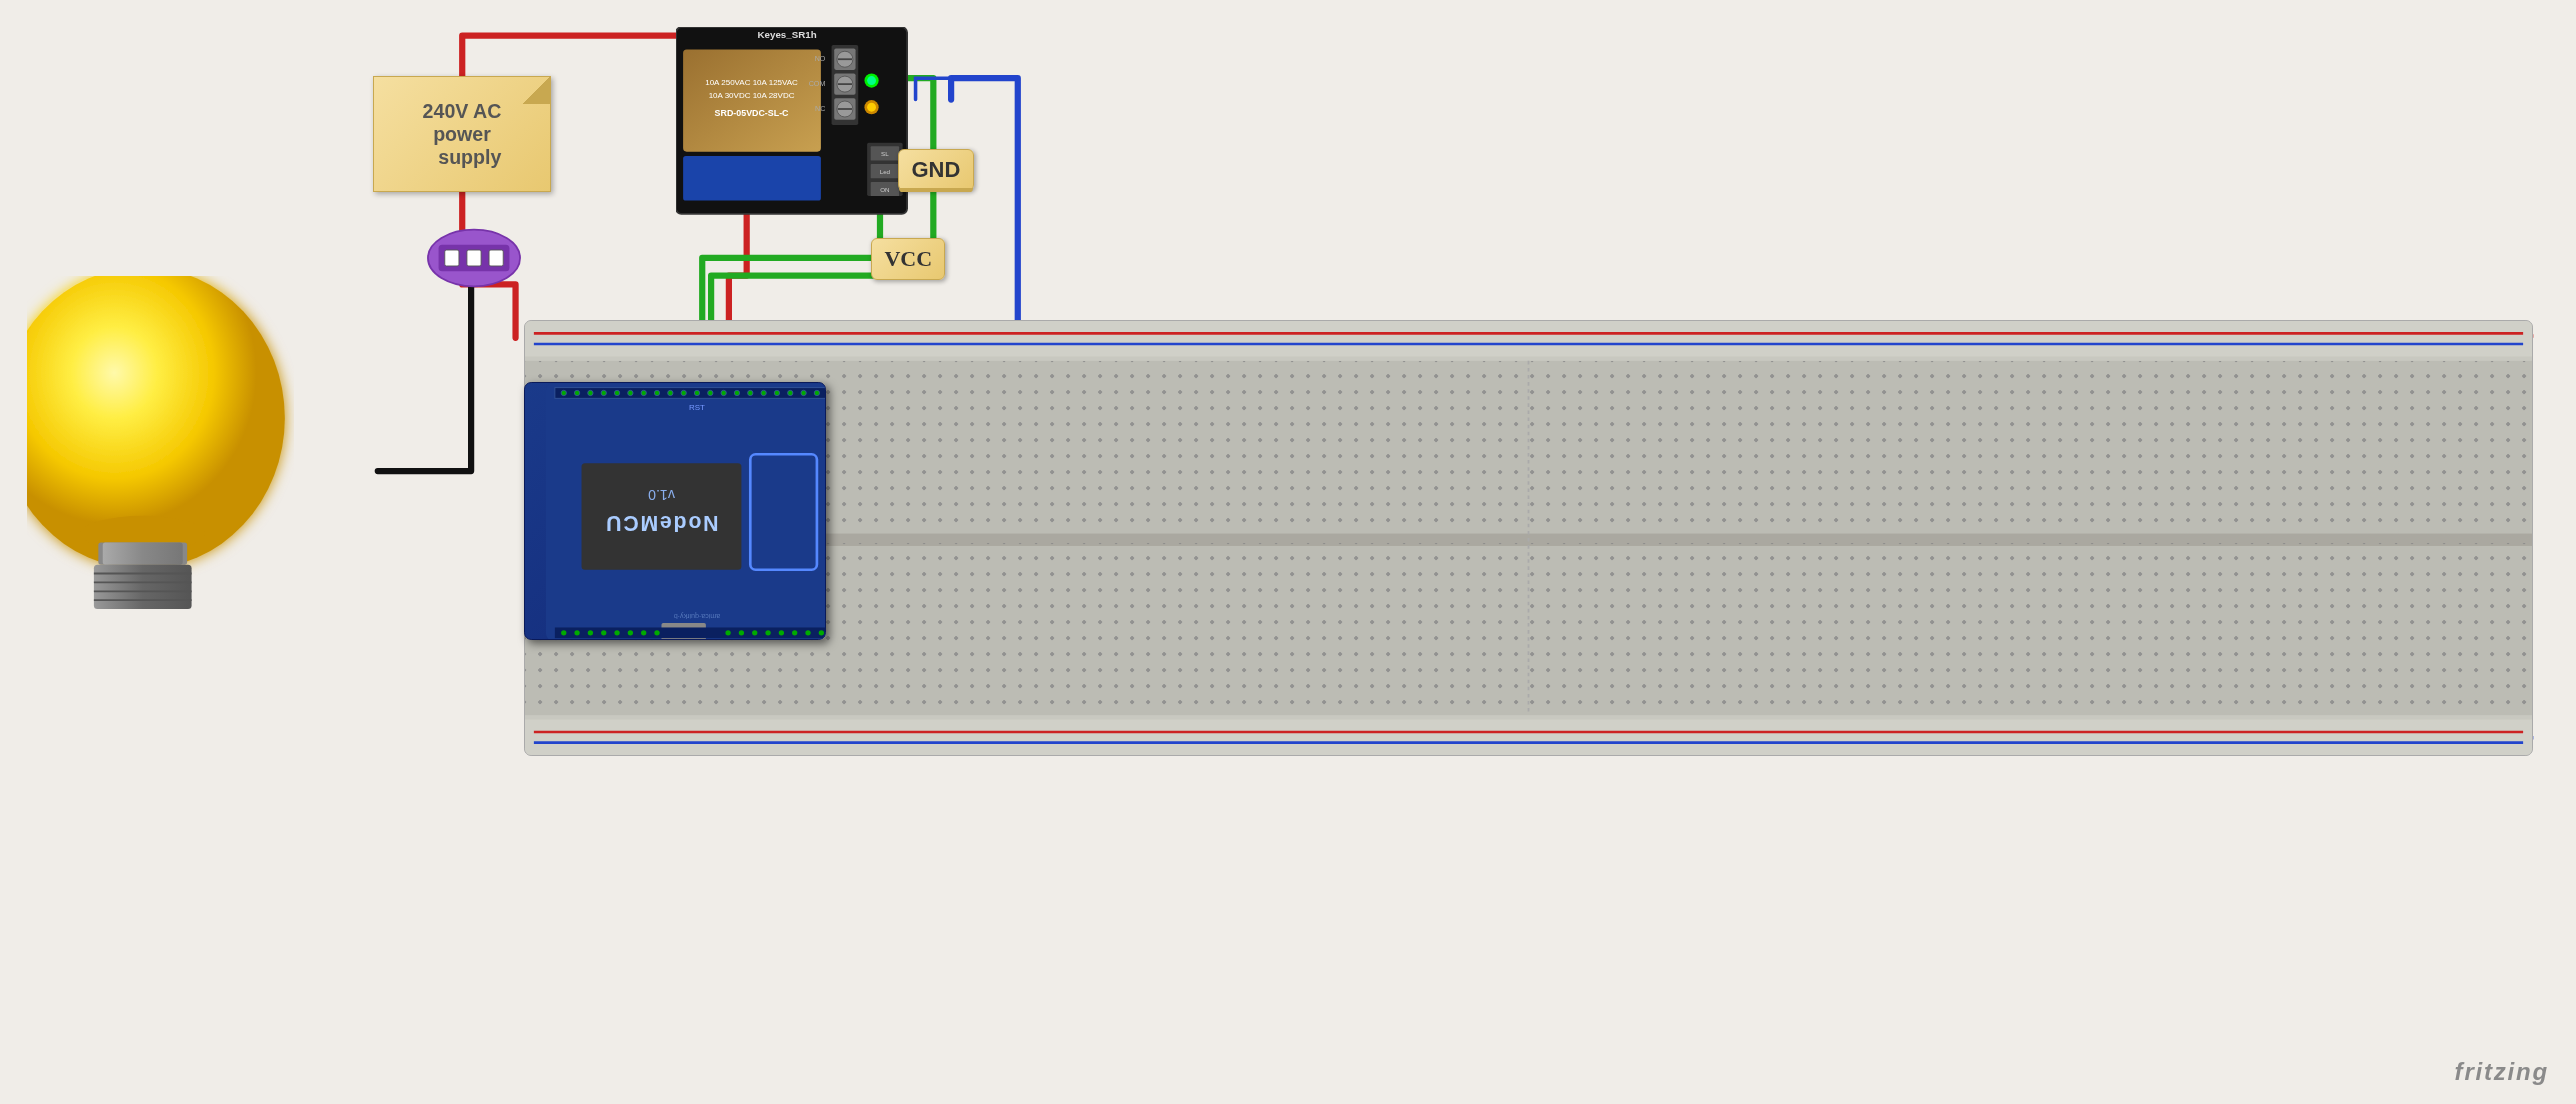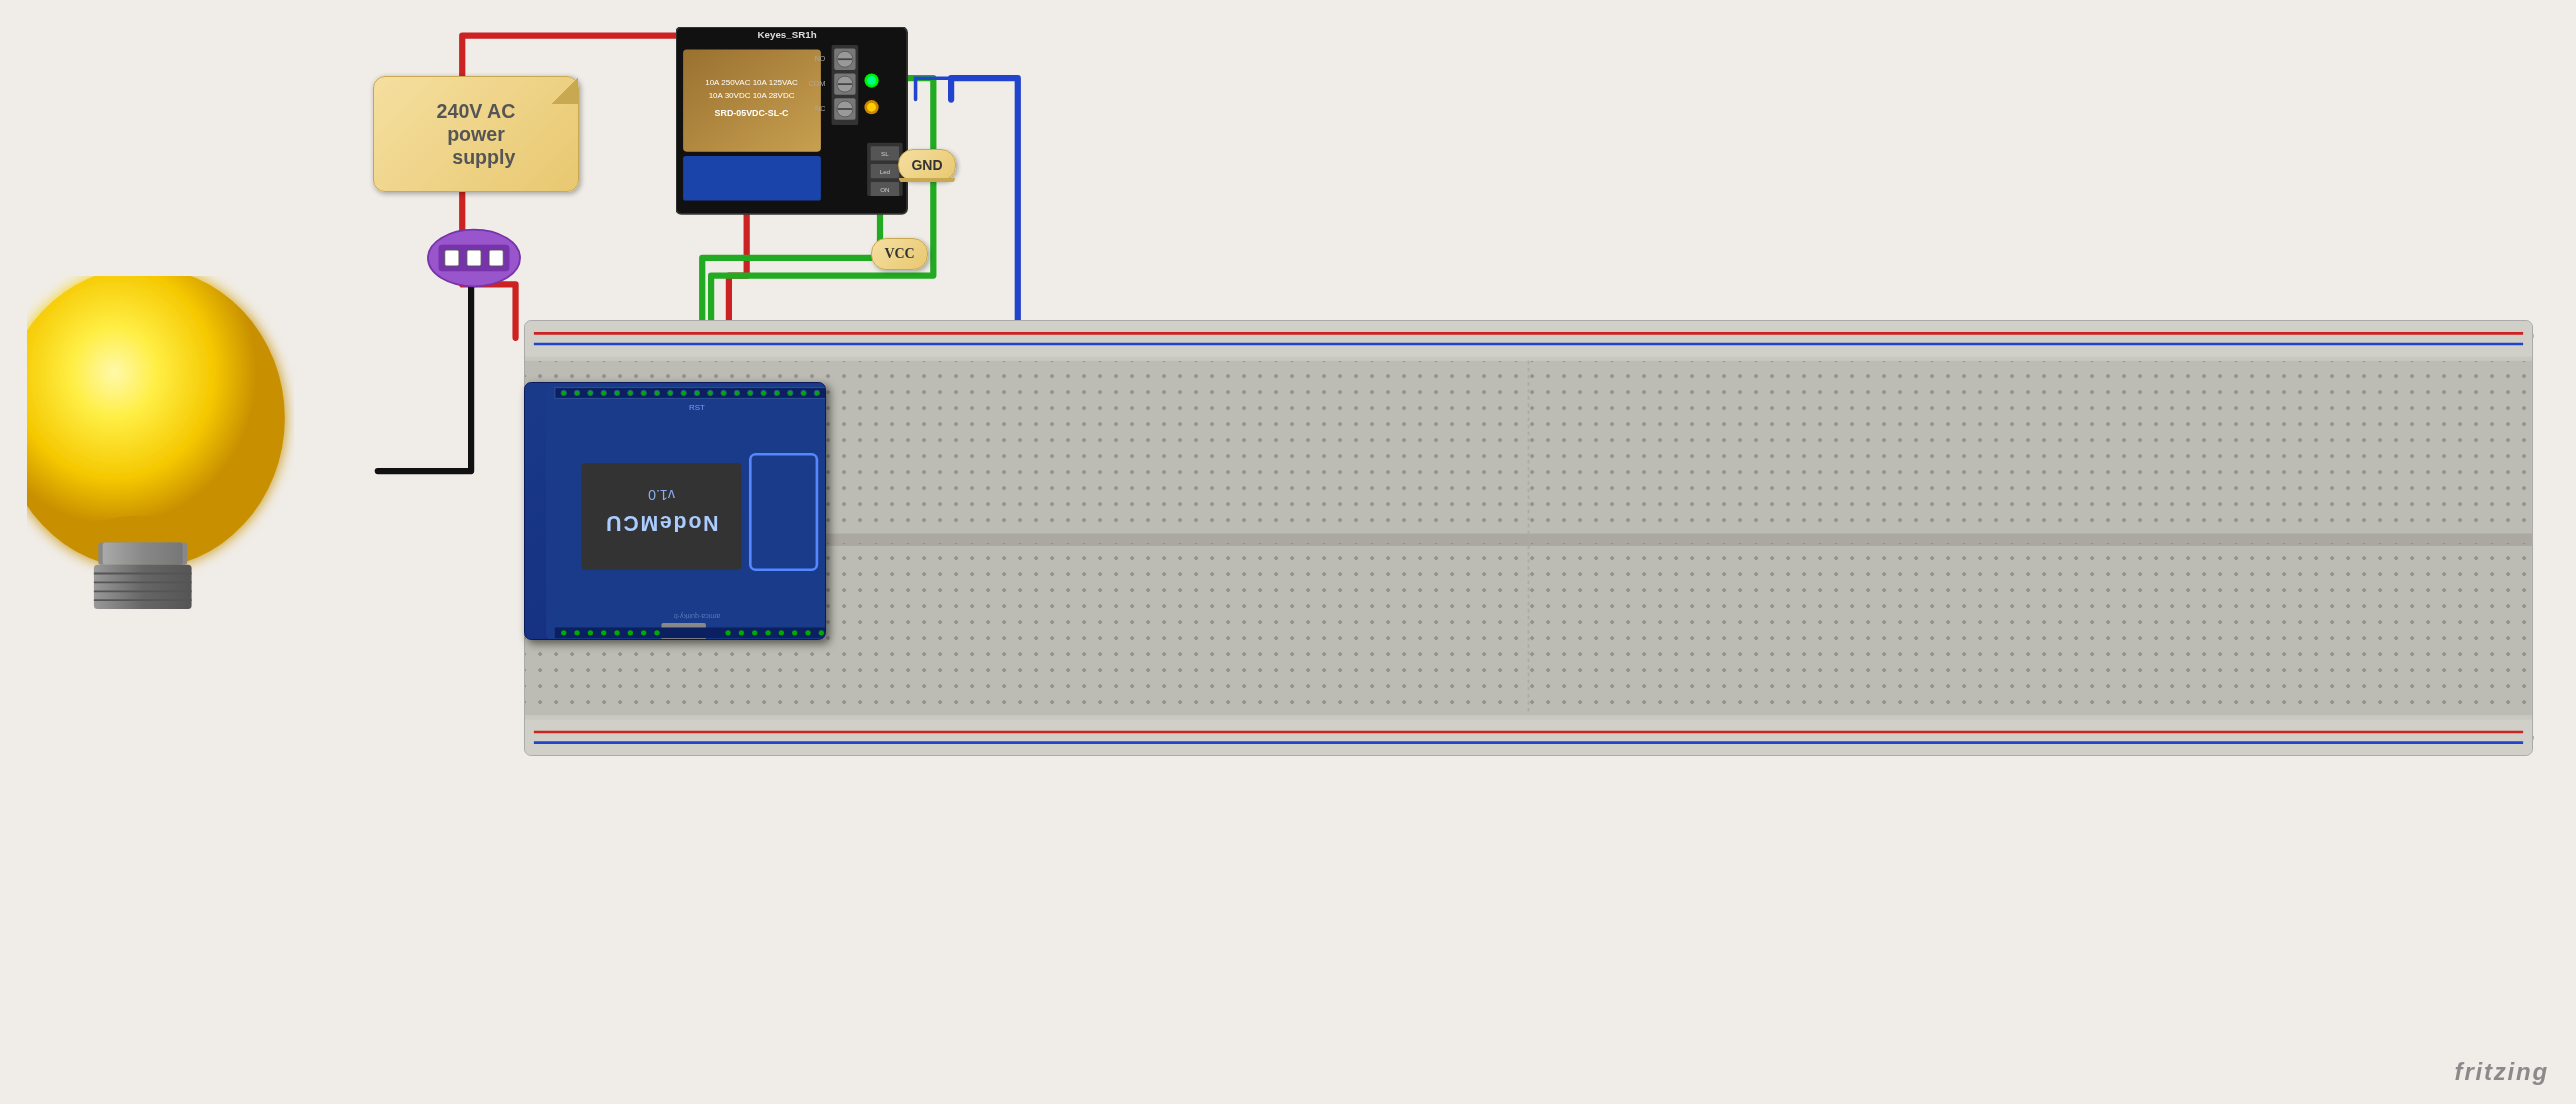--- a/index.html
+++ b/index.html
@@ -30,43 +30,43 @@
       font-style: italic;
       font-weight: bold;
       letter-spacing: 1.8px;
     }
 
     
     .power-supply {
       position: absolute;
       left: 373px;
       top: 76px;
-      width: 206px;
+      width: 178px;
       height: 116px;
       background: linear-gradient(135deg, #f5dfa0, #e8c870);
       border: 1.8px solid #c8a850;
-      border-radius: 12px;
+      border-radius: 0;
       display: flex;
       align-items: center;
       justify-content: center;
       text-align: center;
       font-size: 18px;
       font-weight: bold;
       color: #555;
       box-shadow: 1.8px 1.8px 5.3px rgba(0,0,0,0.3);
     }
 
     
     .label-tag {
       position: absolute;
       background: linear-gradient(135deg, #f5dfa0, #e8c870);
       border: 1.8px solid #c8a850;
-      border-radius: 15px;
+      border-radius: 6px;
       padding: 7.1px 12.4px;
-      font-size: 14px;
+      font-size: 22px;
       font-weight: bold;
       color: #333;
       box-shadow: 1.8px 1.8px 4.4px rgba(0,0,0,0.3);
     }
 
     .label-gnd {
       position: absolute;
       left: 898px;
       top: 149px;
     }

